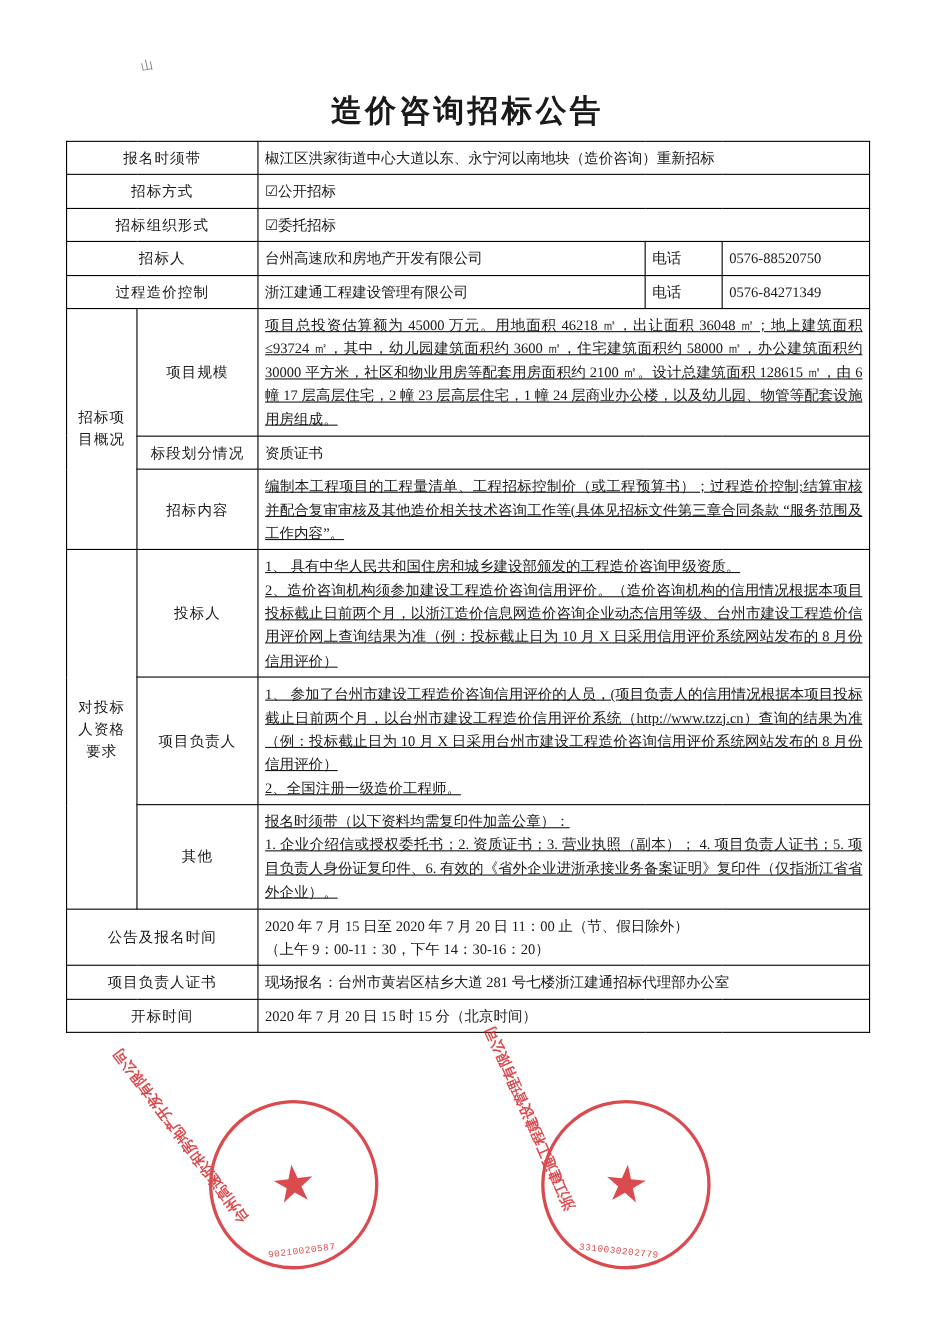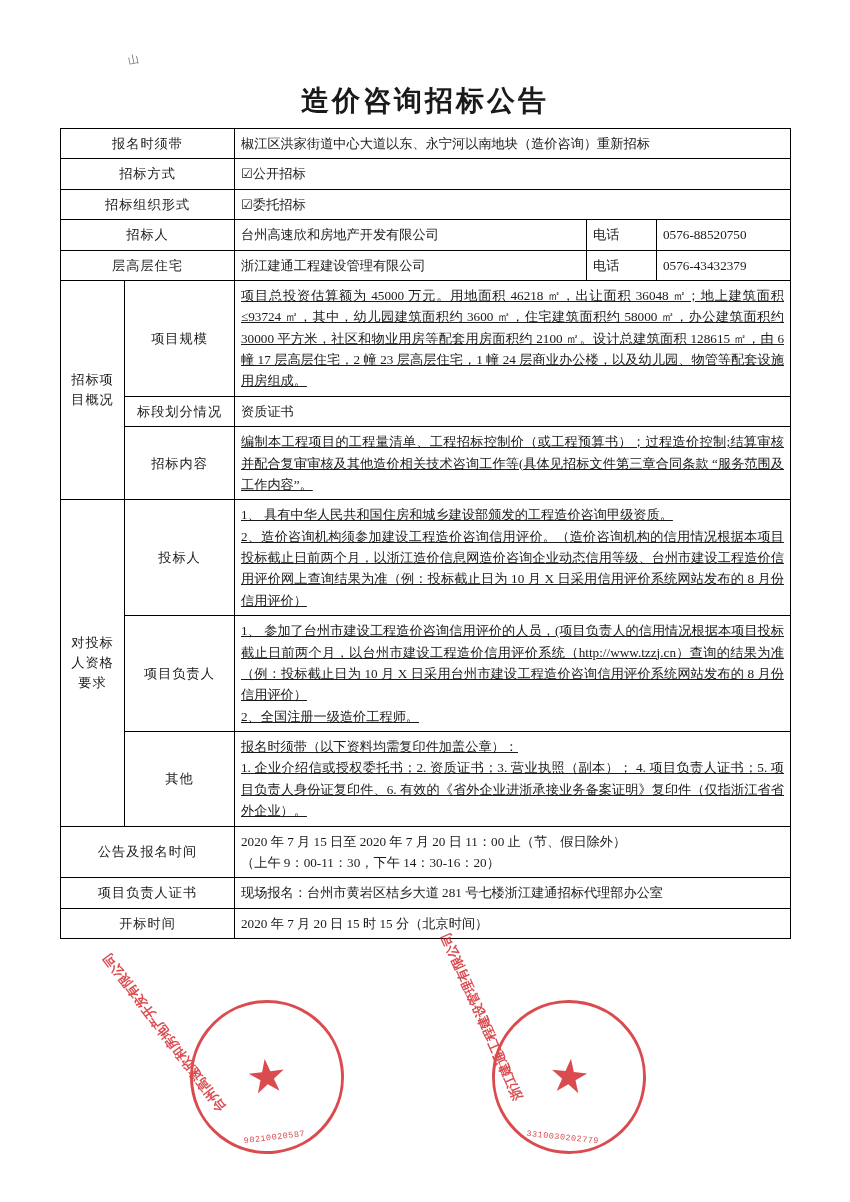--- a/index.html
+++ b/index.html
@@ -184,24 +184,24 @@
         <td class="lbl" colspan="2">招标组织形式</td>
         <td class="ctr" colspan="3">☑委托招标</td>
       </tr>
       <tr>
         <td class="lbl" colspan="2">招标人</td>
         <td class="ctr">台州高速欣和房地产开发有限公司</td>
         <td class="ctr">电话</td>
         <td class="ctr">0576-88520750</td>
       </tr>
       <tr>
-        <td class="lbl" colspan="2">层高层住宅</td>
+        <td class="lbl" colspan="2">过程造价控制</td>
         <td class="ctr">浙江建通工程建设管理有限公司</td>
         <td class="ctr">电话</td>
-        <td class="ctr">0576-43432379</td>
+        <td class="ctr">0576-84271349</td>
       </tr>
 
       <tr>
         <td class="lbl-v" rowspan="3">
           <span class="vlabel">招标项目概况</span>
         </td>
         <td class="lbl">项目规模</td>
         <td class="just" colspan="3">项目总投资估算额为 45000 万元。用地面积 46218 ㎡，出让面积 36048 ㎡；地上建筑面积≤93724 ㎡，其中，幼儿园建筑面积约 3600 ㎡，住宅建筑面积约 58000 ㎡，办公建筑面积约 30000 平方米，社区和物业用房等配套用房面积约 2100 ㎡。设计总建筑面积 128615 ㎡，由 6 幢 17 层高层住宅，2 幢 23 层高层住宅，1 幢 24 层商业办公楼，以及幼儿园、物管等配套设施用房组成。</td>
       </tr>
       <tr>

